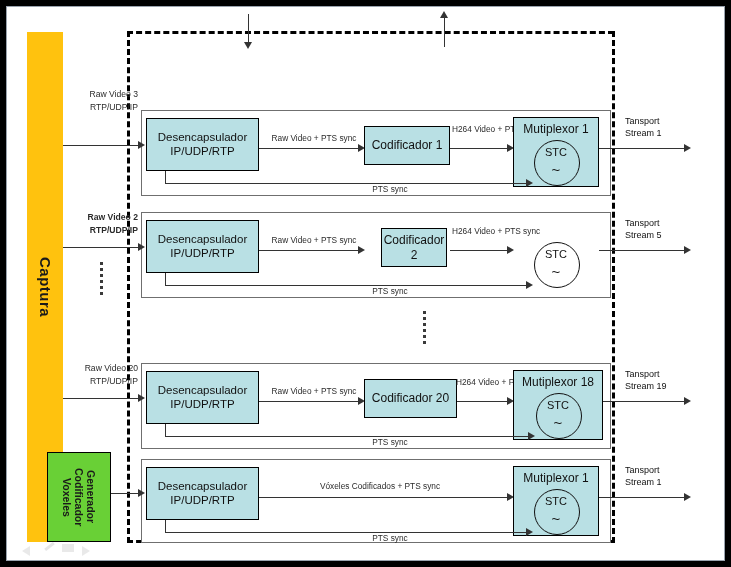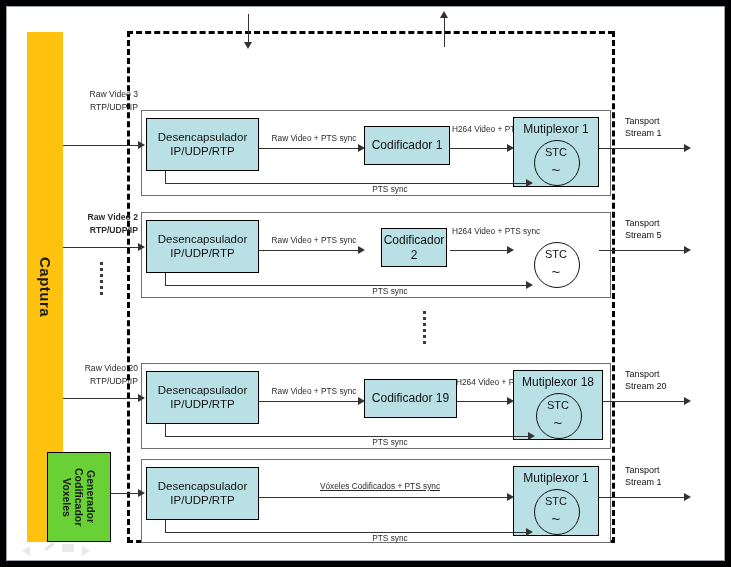--- a/index.html
+++ b/index.html
@@ -341,21 +341,21 @@
     <span>Desencapsulador IP/UDP/RTP</span>
   </div>
 
   <div class="edge-lbl" style="left:259px;top:386px;width:110px;">
     <span>Raw Video + PTS sync</span>
   </div>
   <div class="hline" style="left:259px;top:401px;width:102px;"></div>
   <div class="arrow-r" style="left:358px;top:397px;"></div>
 
   <div class="blk enc" style="left:364px;top:379px;width:93px;height:39px;">
-    <span>Codificador 19</span>
+    <span>Codificador 20</span>
   </div>
 
   <div class="edge-lbl" style="left:456px;top:377px;width:60px;">
     <span>H264 Video + PTS sync</span>
   </div>
   <div class="hline" style="left:457px;top:401px;width:53px;"></div>
   <div class="arrow-r" style="left:507px;top:397px;"></div>
 
   <div class="blk mux" style="left:513px;top:370px;width:90px;height:70px;">
     <span>Mutiplexor 18</span>
@@ -368,33 +368,33 @@
   <div class="hline" style="left:165px;top:436px;width:365px;"></div>
   <div class="arrow-r" style="left:528px;top:432px;"></div>
   <div class="edge-lbl" style="left:355px;top:437px;width:70px;">
     <span>PTS sync</span>
   </div>
 
   <div class="hline" style="left:603px;top:401px;width:85px;"></div>
   <div class="arrow-r" style="left:684px;top:397px;"></div>
   <div class="out-lbl" style="left:625px;top:368px;width:84px;">
     <div>Tansport</div>
-    <div>Stream 20</div>
+    <div>Stream 19</div>
   </div>
 
   <div class="row-box" style="left:141px;top:459px;width:470px;height:84px;"></div>
 
   <div class="hline" style="left:111px;top:493px;width:30px;"></div>
   <div class="arrow-r" style="left:138px;top:489px;"></div>
 
   <div class="blk decap" style="left:146px;top:467px;width:113px;height:53px;">
     <span>Desencapsulador IP/UDP/RTP</span>
   </div>
 
-  <div class="edge-lbl" style="left:280px;top:481px;width:200px;text-decoration:underline;">
+  <div class="edge-lbl" style="left:280px;top:481px;width:200px;">
     <span>Vóxeles Codificados + PTS sync</span>
   </div>
   <div class="hline" style="left:259px;top:497px;width:251px;"></div>
   <div class="arrow-r" style="left:507px;top:493px;"></div>
 
   <div class="blk mux" style="left:513px;top:466px;width:86px;height:70px;">
     <span>Mutiplexor 1</span>
   </div>
   <div class="stc" style="left:534px;top:489px;"></div>
   <div class="stc-txt" style="left:534px;top:495px;">STC</div>

